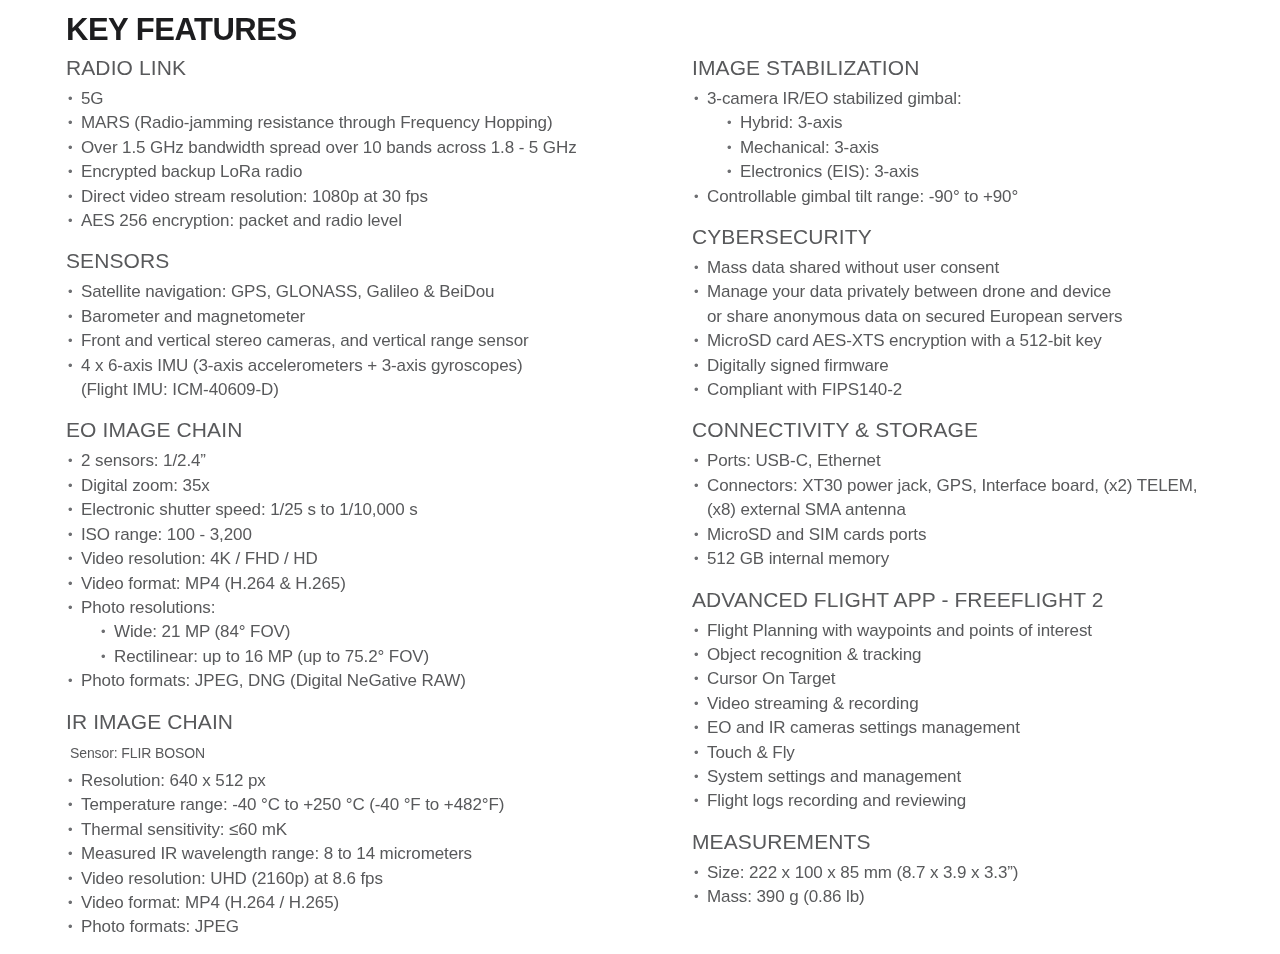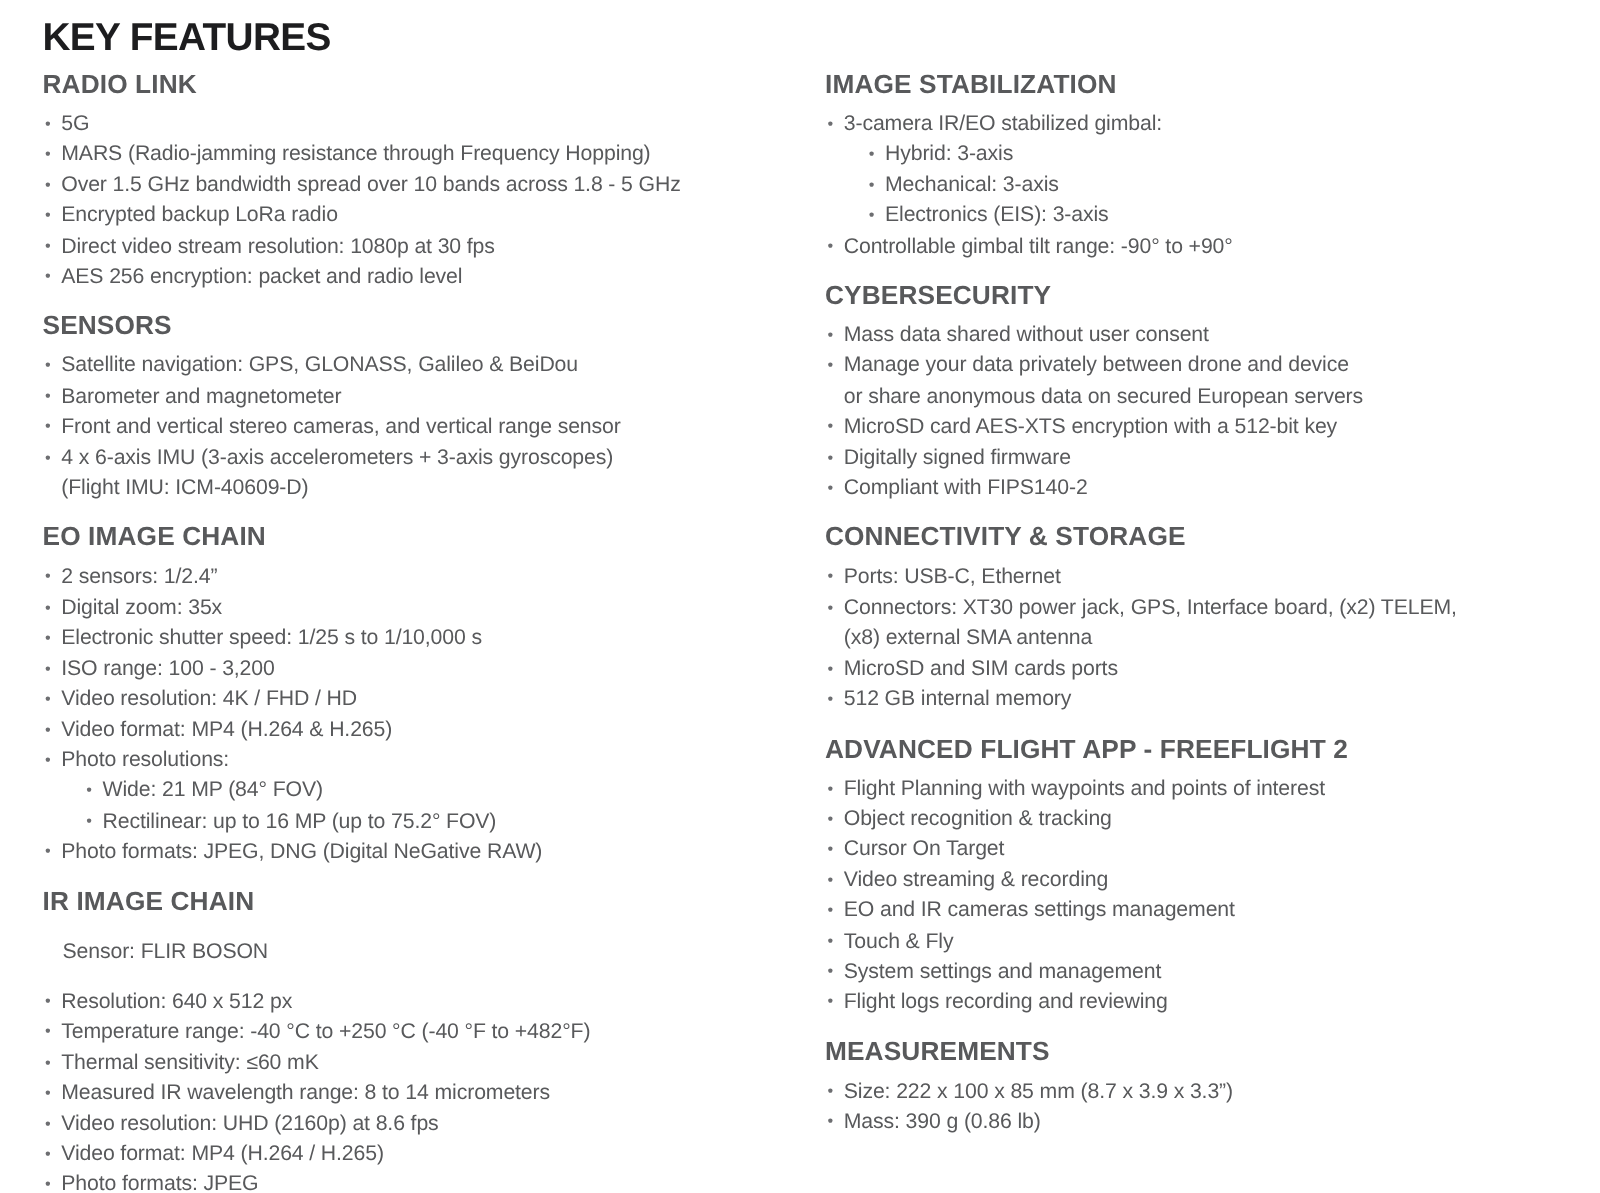--- a/index.html
+++ b/index.html
@@ -15,47 +15,47 @@
     padding: 0;
     background: var(--bg-color);
   }
   .page {
     width: 1280px;
     height: 954px;
     overflow: hidden;
     background: var(--bg-color);
     font-family: "Liberation Sans", sans-serif;
     color: var(--body-color);
-    padding: 13px 28px 0 34px;
+    padding: 13px 28px 0 66px;
   }
   h1.page-title {
     font-size: 31px;
     line-height: 34px;
     font-weight: 800;
     letter-spacing: -0.5px;
     color: var(--title-color);
     margin: 0 0 9px 0;
   }
   .cols {
     display: grid;
     grid-template-columns: 626px 1fr;
     align-items: start;
   }
   section { margin: 0 0 16px 0; }
   h2.section-heading {
     font-size: 21px;
     line-height: 23px;
-    font-weight: 700;
+    font-weight: 400;
     letter-spacing: 0.1px;
     color: var(--heading-color);
     margin: 0 0 8px 0;
   }
   p.lead {
-    margin: 16px;
-    font-size: 17px;
+    margin: 4px;
+    font-size: 14px;
     line-height: 24.4px;
     letter-spacing: -0.1px;
   }
   ul.spec-list {
     list-style: none;
     margin: 0;
     padding: 0;
   }
   ul.spec-list li {
     display: flex;

